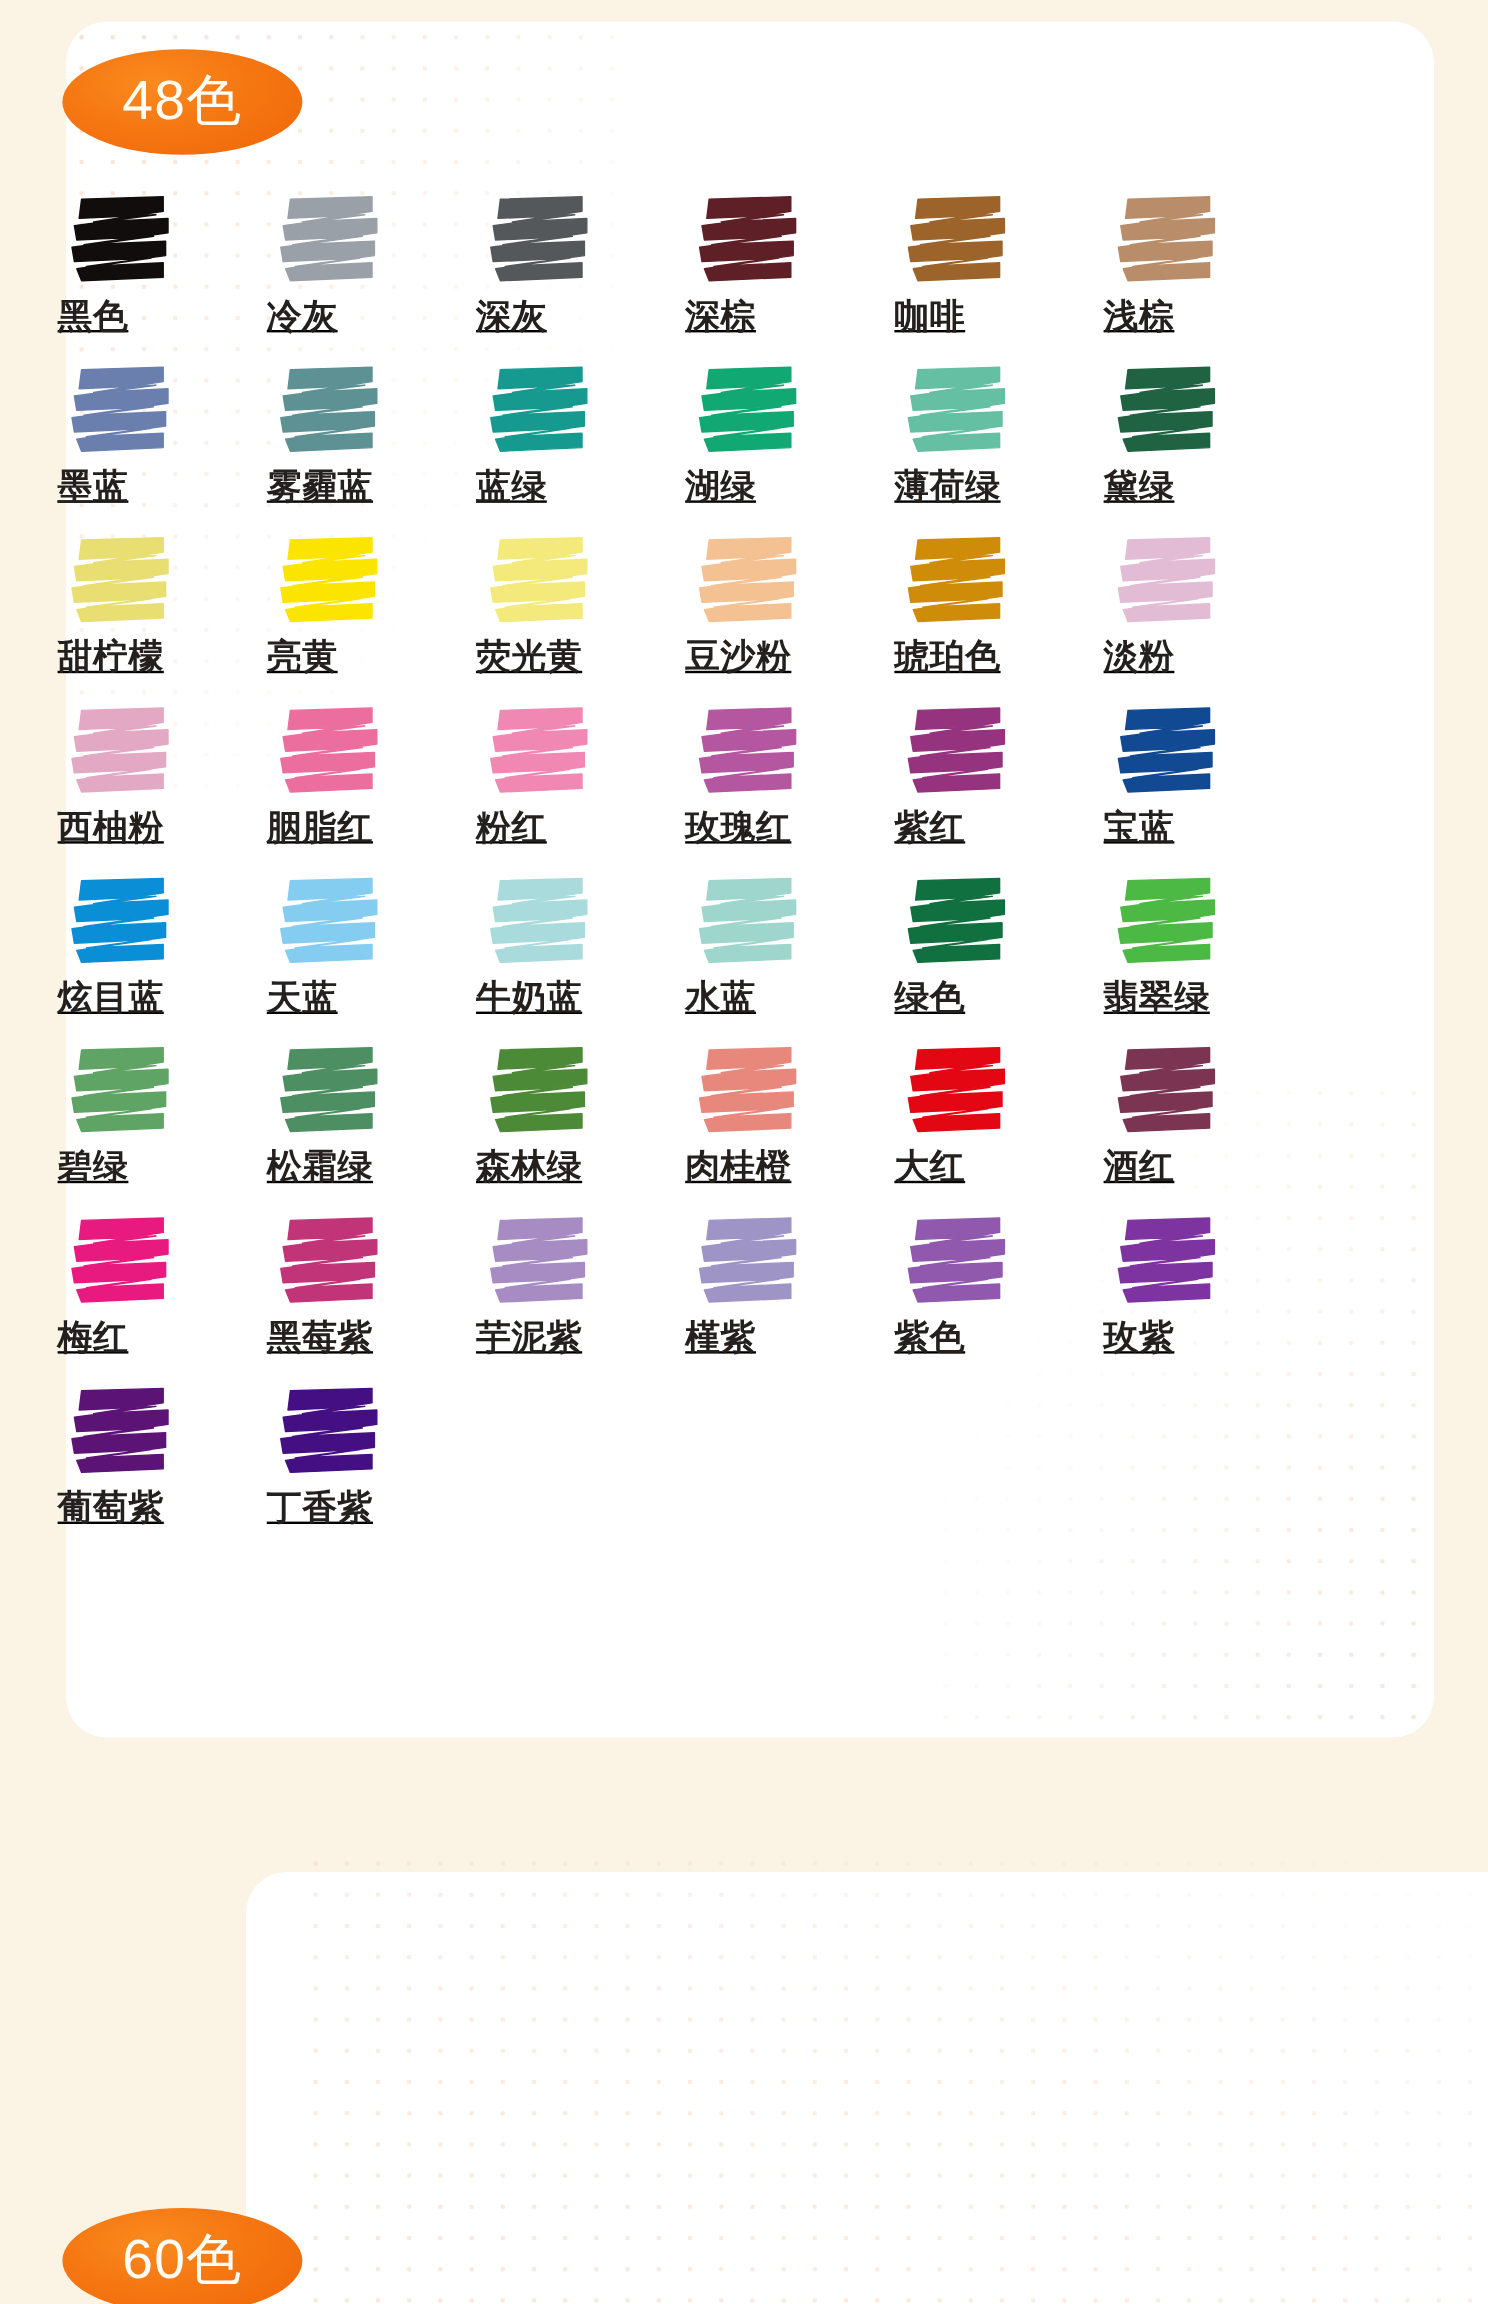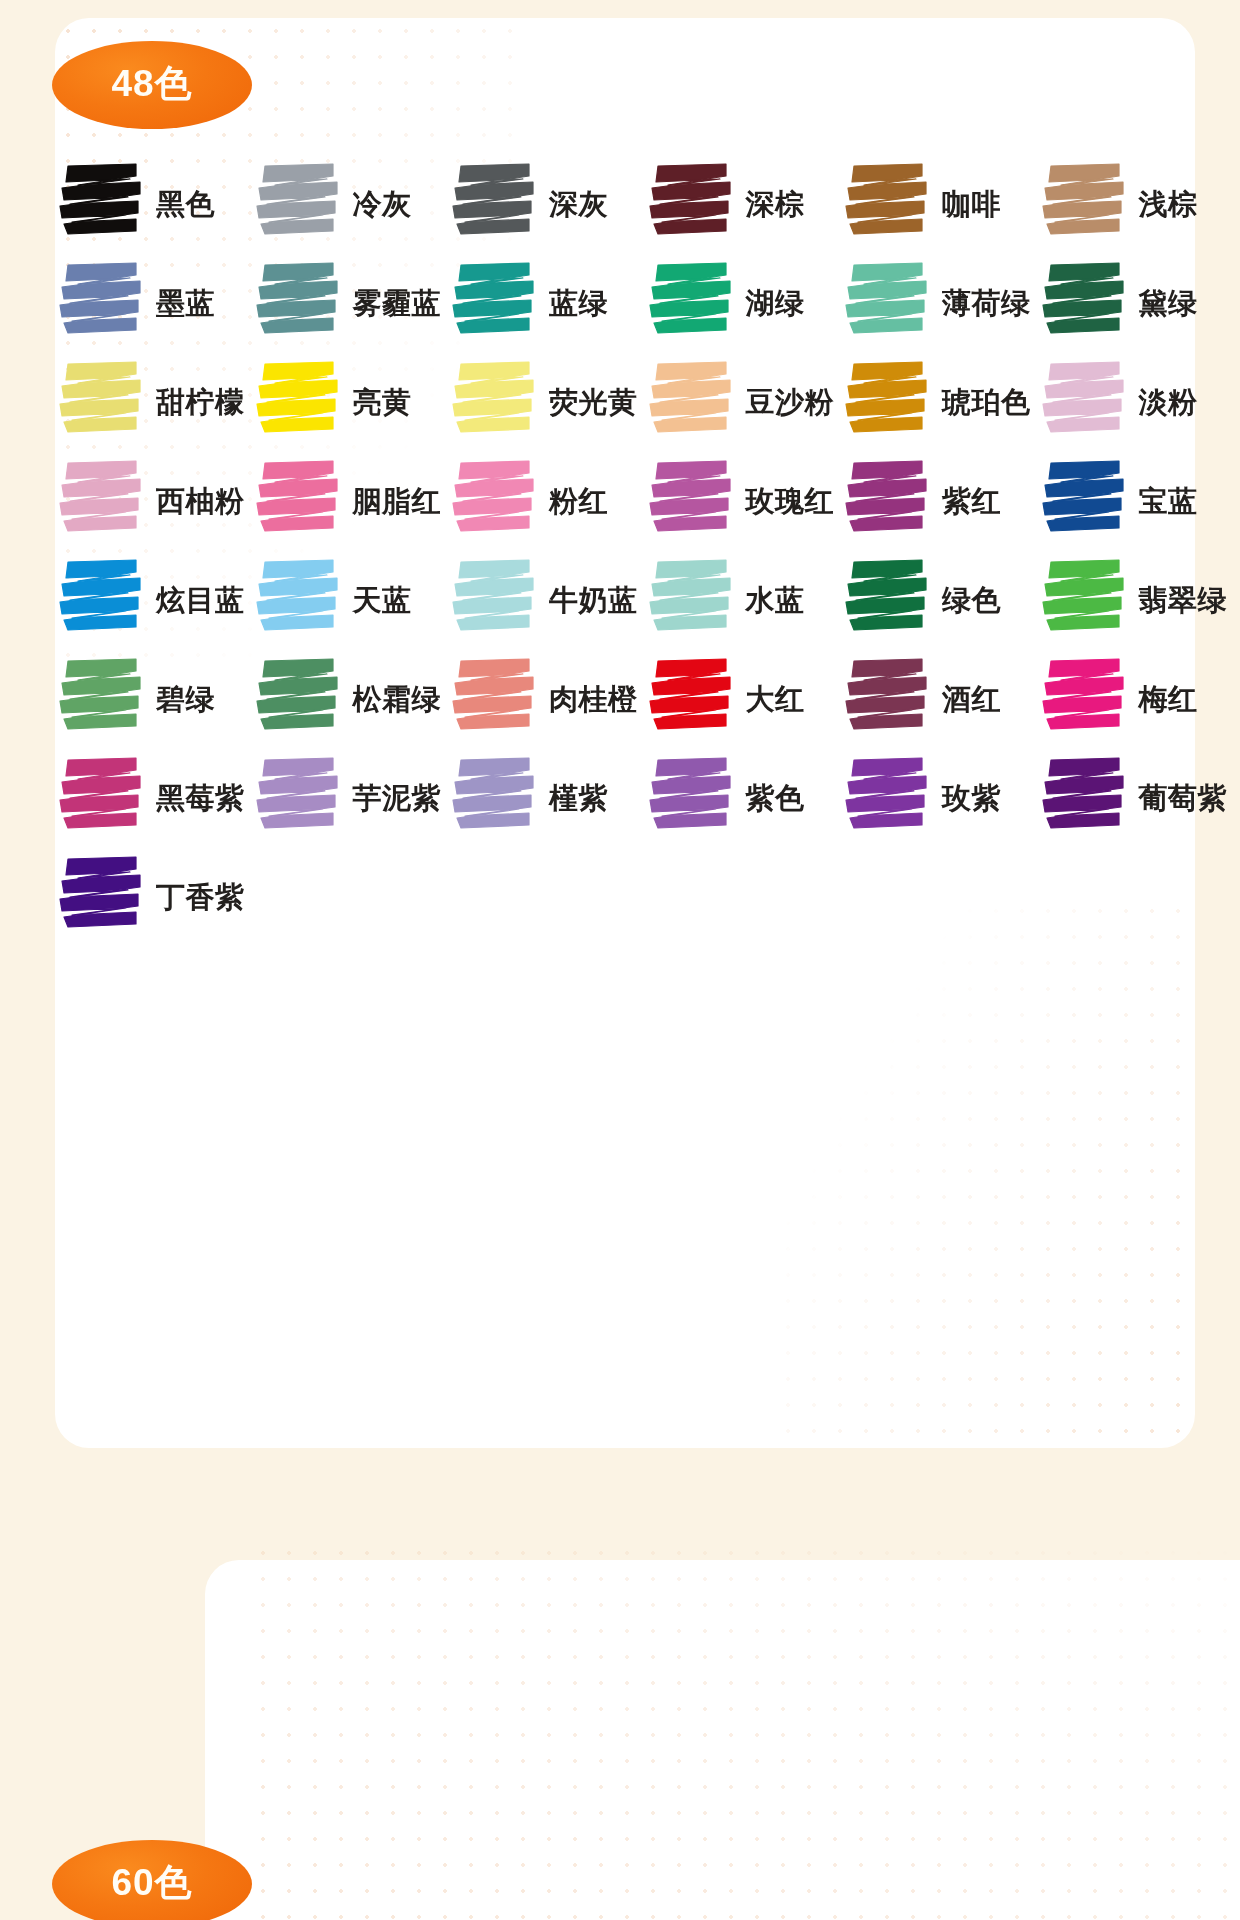--- a/index.html
+++ b/index.html
@@ -69,22 +69,22 @@
     height: 88px;
     border-radius: 50%;
     background: radial-gradient(ellipse at 38% 32%, #fa8a1e 0%, #f57712 45%, #ef6608 100%);
     display: flex;
     align-items: center;
     justify-content: center;
     z-index: 5;
   }
   .badge span {
     color: #fffdf6;
-    font-size: 37px;
-    font-weight: 700;
+    font-size: 46px;
+    font-weight: 400;
     letter-spacing: 1px;
     line-height: 1;
     transform: translateY(-2px);
   }
   .badge-48 { left: 52px; top: 41px; }
   .badge-60 { left: 52px; top: 1840px; }
 
   
   .grid {
     position: absolute;
@@ -93,22 +93,22 @@
     width: 1046px;
     display: grid;
     grid-template-columns: repeat(6, 1fr);
     row-gap: 21px;
     column-gap: 0;
     z-index: 3;
   }
 
   .cell {
     display: flex;
-    flex-direction: row;
-    align-items: center;
+    flex-direction: column;
+    text-decoration: underline;
   }
 
   .swatch {
     width: 108px;
     height: 78px;
     display: block;
   }
   .swatch svg { display: block; width: 108px; height: 78px; }
 
   .swatch-label {
@@ -417,20 +417,28 @@
       <div class="swatch">
         <svg viewBox="0 0 108 78" preserveAspectRatio="none">
           <path d="M 20 6 L 88 4 L 88 16 L 30 25 L 92 22 L 92 34 L 22 44 L 90 41 L 90 53 L 24 62 L 88 59 L 88 71 L 20 74 L 16 64 L 78 55 L 14 58 L 12 46 L 80 37 L 16 40 L 14 28 L 82 19 L 18 22 Z" stroke-linejoin="round" fill="#4d8f62" stroke="#4d8f62" stroke-width="1.2"></path>
         </svg>
       </div>
       <div class="swatch-label">松霜绿</div>
     </div>
     <div class="cell">
       <div class="swatch">
         <svg viewBox="0 0 108 78" preserveAspectRatio="none">
+          <path d="M 20 6 L 88 4 L 88 16 L 30 25 L 92 22 L 92 34 L 22 44 L 90 41 L 90 53 L 24 62 L 88 59 L 88 71 L 20 74 L 16 64 L 78 55 L 14 58 L 12 46 L 80 37 L 16 40 L 14 28 L 82 19 L 18 22 Z" stroke-linejoin="round" fill="#4d8a37" stroke="#4d8a37" stroke-width="1.2"></path>
+        </svg>
+      </div>
+      <div class="swatch-label">森林绿</div>
+    </div>
+    <div class="cell">
+      <div class="swatch">
+        <svg viewBox="0 0 108 78" preserveAspectRatio="none">
           <path d="M 20 6 L 88 4 L 88 16 L 30 25 L 92 22 L 92 34 L 22 44 L 90 41 L 90 53 L 24 62 L 88 59 L 88 71 L 20 74 L 16 64 L 78 55 L 14 58 L 12 46 L 80 37 L 16 40 L 14 28 L 82 19 L 18 22 Z" stroke-linejoin="round" fill="#e8887c" stroke="#e8887c" stroke-width="1.2"></path>
         </svg>
       </div>
       <div class="swatch-label">肉桂橙</div>
     </div>
     <div class="cell">
       <div class="swatch">
         <svg viewBox="0 0 108 78" preserveAspectRatio="none">
           <path d="M 20 6 L 88 4 L 88 16 L 30 25 L 92 22 L 92 34 L 22 44 L 90 41 L 90 53 L 24 62 L 88 59 L 88 71 L 20 74 L 16 64 L 78 55 L 14 58 L 12 46 L 80 37 L 16 40 L 14 28 L 82 19 L 18 22 Z" stroke-linejoin="round" fill="#e30613" stroke="#e30613" stroke-width="1.2"></path>
         </svg>

